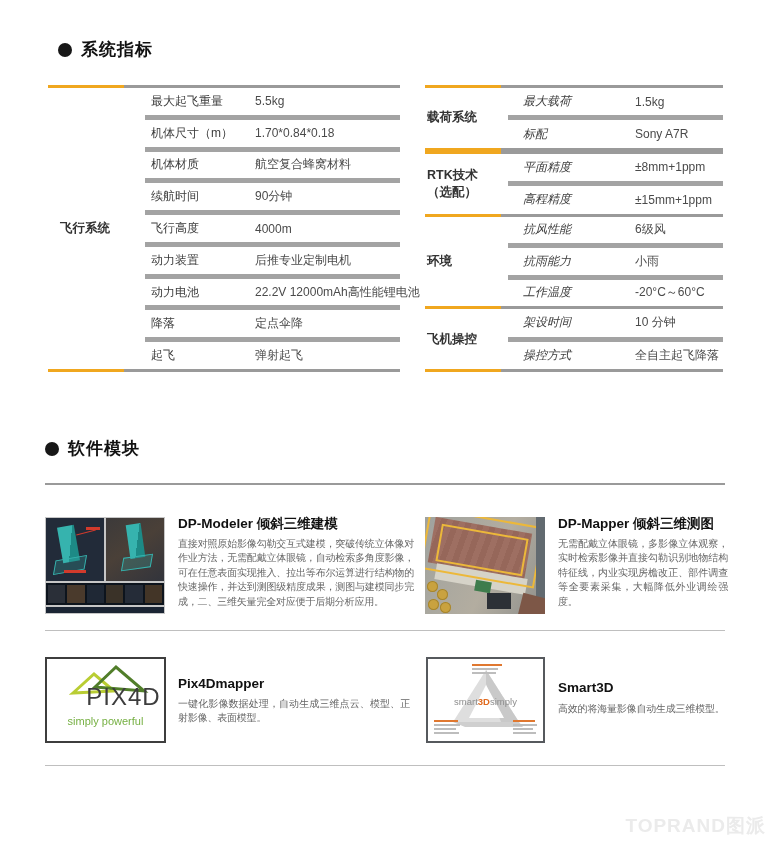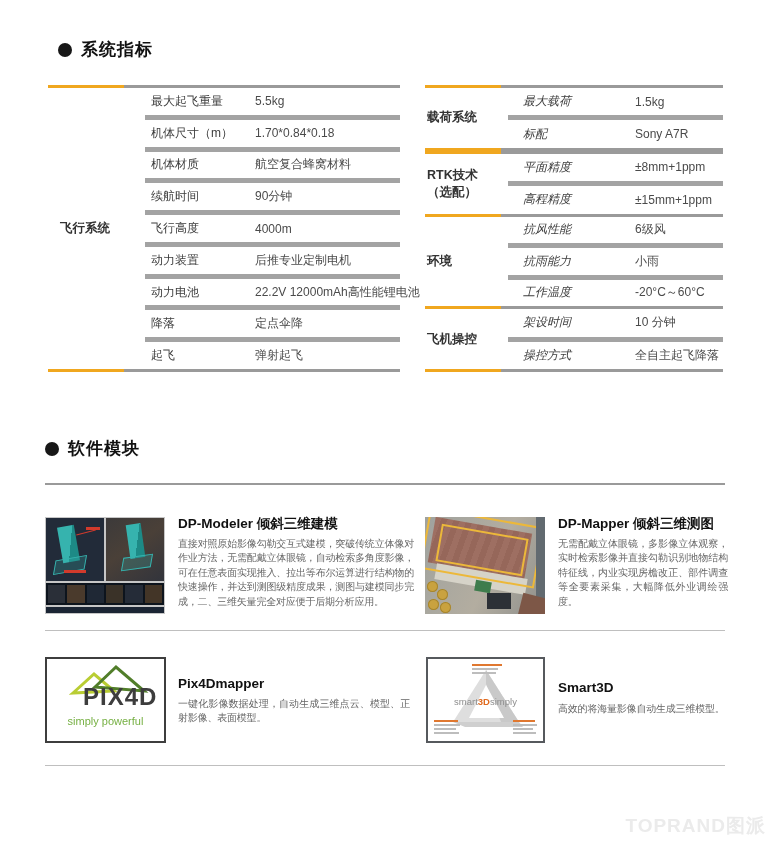--- a/index.html
+++ b/index.html
@@ -68,22 +68,22 @@
   #m2-img .ol2{left:13px;top:14px;width:84px;height:34px;}
   #m2-img .hay{position:absolute;width:11px;height:11px;border-radius:50%;background:#c9a23f;box-shadow:0 0 0 1px #a5852f inset;}
   #m2-img .band{position:absolute;right:-2px;top:0;width:11px;height:100%;background:#626a70;}
   #m2-img .unit{position:absolute;left:62px;top:76px;width:24px;height:16px;background:#2c3036;}
   #m2-img .corner{position:absolute;right:-5px;bottom:-6px;width:30px;height:24px;background:#7d5747;transform:rotate(14deg);}
   
   .logo-box{position:absolute;background:#fff;box-sizing:border-box;}
   #m3-box{left:45px;top:657px;width:121px;height:86px;border:2px solid #3e3e3e;}
   #m4-box{left:426px;top:657px;width:119px;height:86px;border:2px solid #56595d;}
   #m3-box svg{position:absolute;left:22px;top:5px;}
-  .p4-name{position:absolute;left:0;right:0;top:24px;
-           font-weight:bold;font-size:24px;color:#3d3d3d;letter-spacing:1px;margin-left:36px;}
+  .p4-name{position:absolute;left:0;right:0;top:24px;text-align:center;
+           font-weight:normal;font-size:24px;color:#3d3d3d;letter-spacing:1px;margin-left:36px;}
   .p4-tag{position:absolute;left:0;right:0;top:56px;text-align:center;font-size:11px;color:#76b043;}
   #m4-box svg{position:absolute;left:21px;top:9px;}
   .s3-name{position:absolute;left:0;right:0;top:37px;text-align:center;font-size:9.5px;color:#8e8e8e;letter-spacing:0;}
   .s3-name .o{color:#e06a1e;font-weight:bold;}
   .mbgrp{position:absolute;display:flex;flex-direction:column;gap:2px;}
   .mb{height:2px;background:#bdbdbd;}
   .mb.o{background:#e07830;}
   
   .watermark{position:absolute;right:5px;bottom:2px;font-size:19px;font-weight:bold;
              color:#ebebeb;letter-spacing:1px;}

